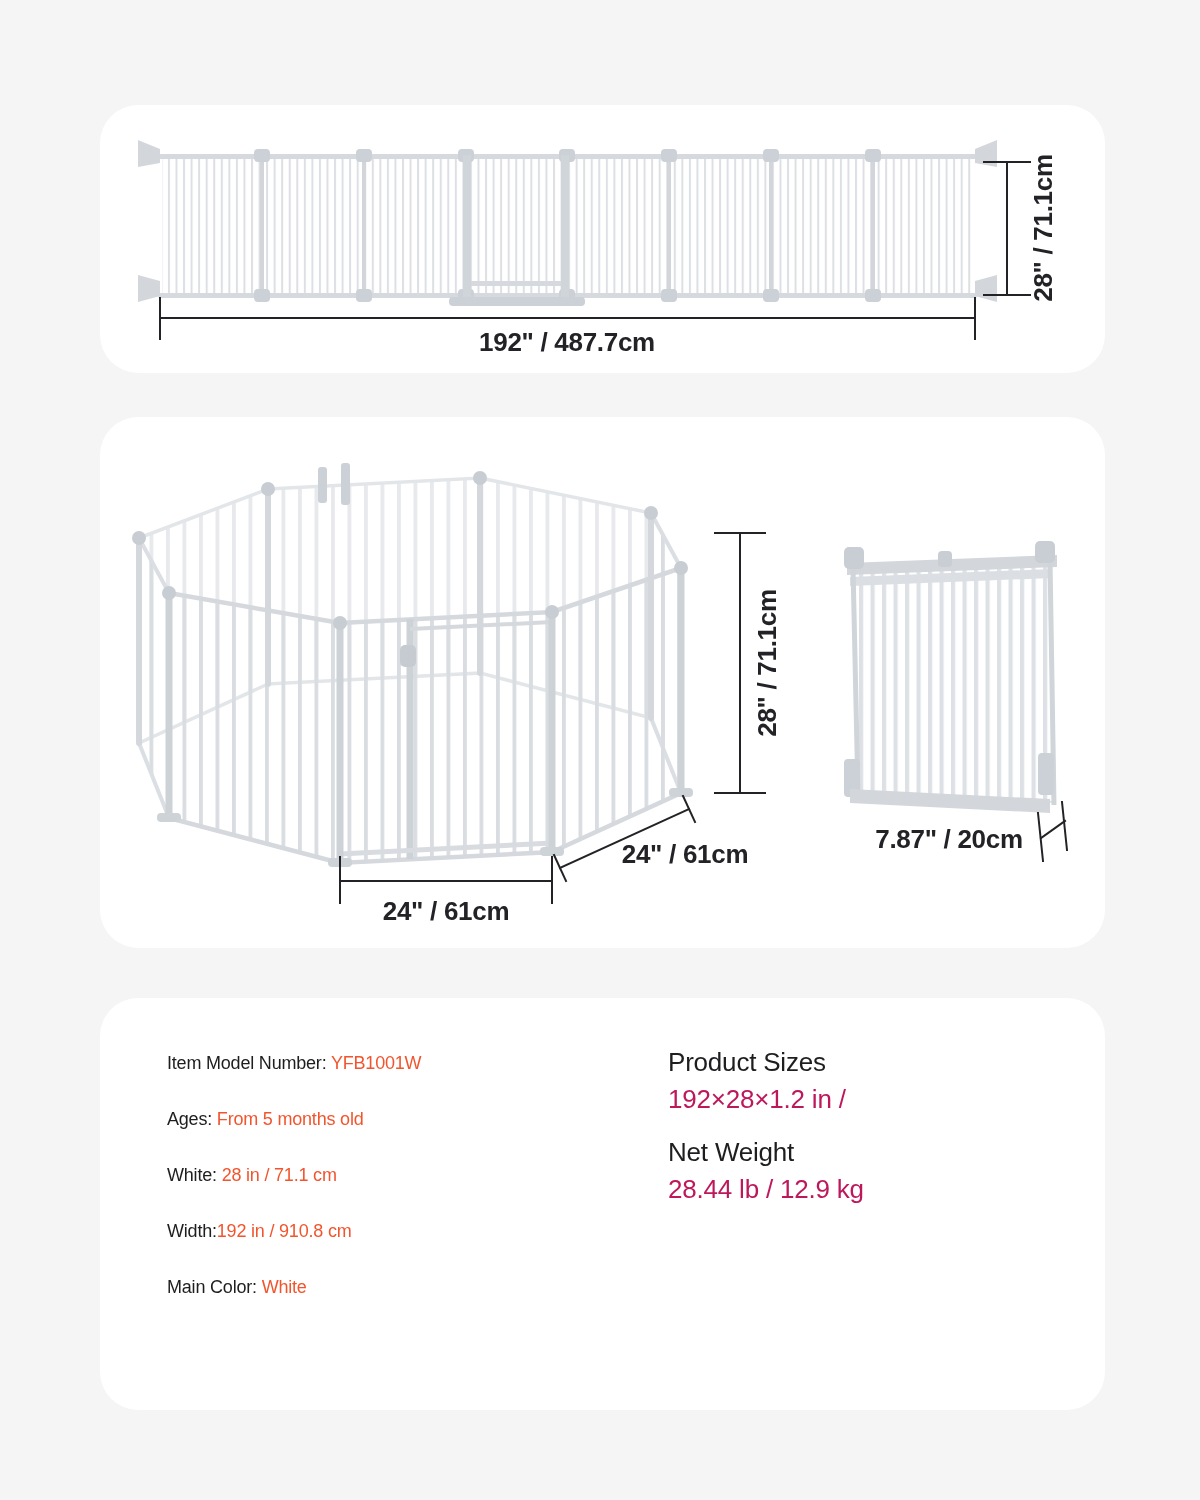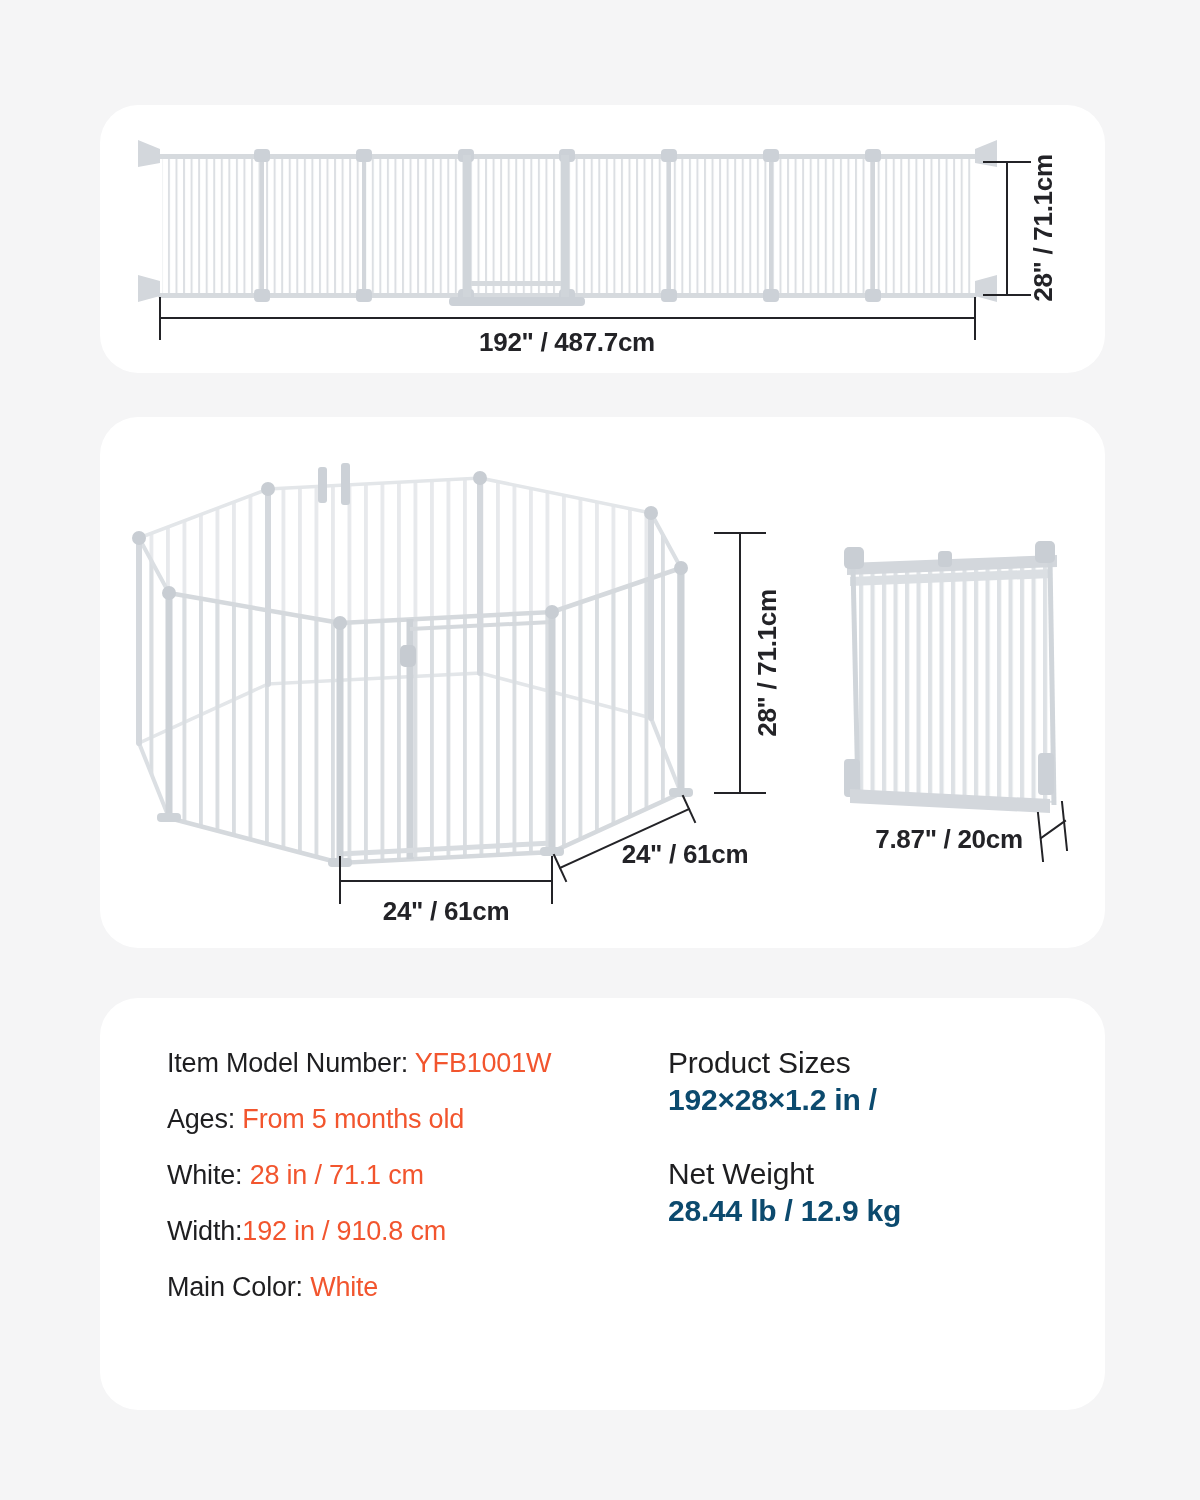--- a/index.html
+++ b/index.html
@@ -18,26 +18,26 @@
   .card2{top:417px;height:531px;}
   .card3{top:998px;height:412px;}
   .card svg{display:block;width:100%;height:100%;}
   .dimlabel{
     font-family:"Liberation Sans",sans-serif;
     font-size:26px;font-weight:600;fill:#232327;letter-spacing:-0.3px;
   }
   .dim{stroke:#232327;stroke-width:2;fill:none;stroke-linecap:square;}
   
   .col-left{position:absolute;left:67px;top:50px;}
-  .spec-row{margin:0 0 26px 0;font-size:27px;line-height:30px;color:#1e1e20;letter-spacing:-0.2px;white-space:pre;}
+  .spec-row{margin:0 0 26px 0;font-size:18px;line-height:30px;color:#1e1e20;letter-spacing:-0.2px;white-space:pre;}
   .spec-val{color:#f2552e;}
-  .col-right{position:absolute;left:568px;top:46px;font-size:30px;line-height:37px;color:#1e1e20;letter-spacing:-0.2px;}
+  .col-right{position:absolute;left:568px;top:46px;font-size:26px;line-height:37px;color:#1e1e20;letter-spacing:-0.2px;}
   .col-right p{margin:0;}
-  .rblock2{margin-top:37px;}
-  .orange{color:#0c4a6e;font-weight:bold;}
+  .rblock2{margin-top:16px;}
+  .orange{color:#be185d;}
 </style>
 </head>
 <body>
 
 <div class="page">
 
   <section class="card card1">
     <svg viewBox="0 0 1005 268">
       <defs>
         <pattern id="pbarsA" width="7.55" height="10" patternUnits="userSpaceOnUse">

